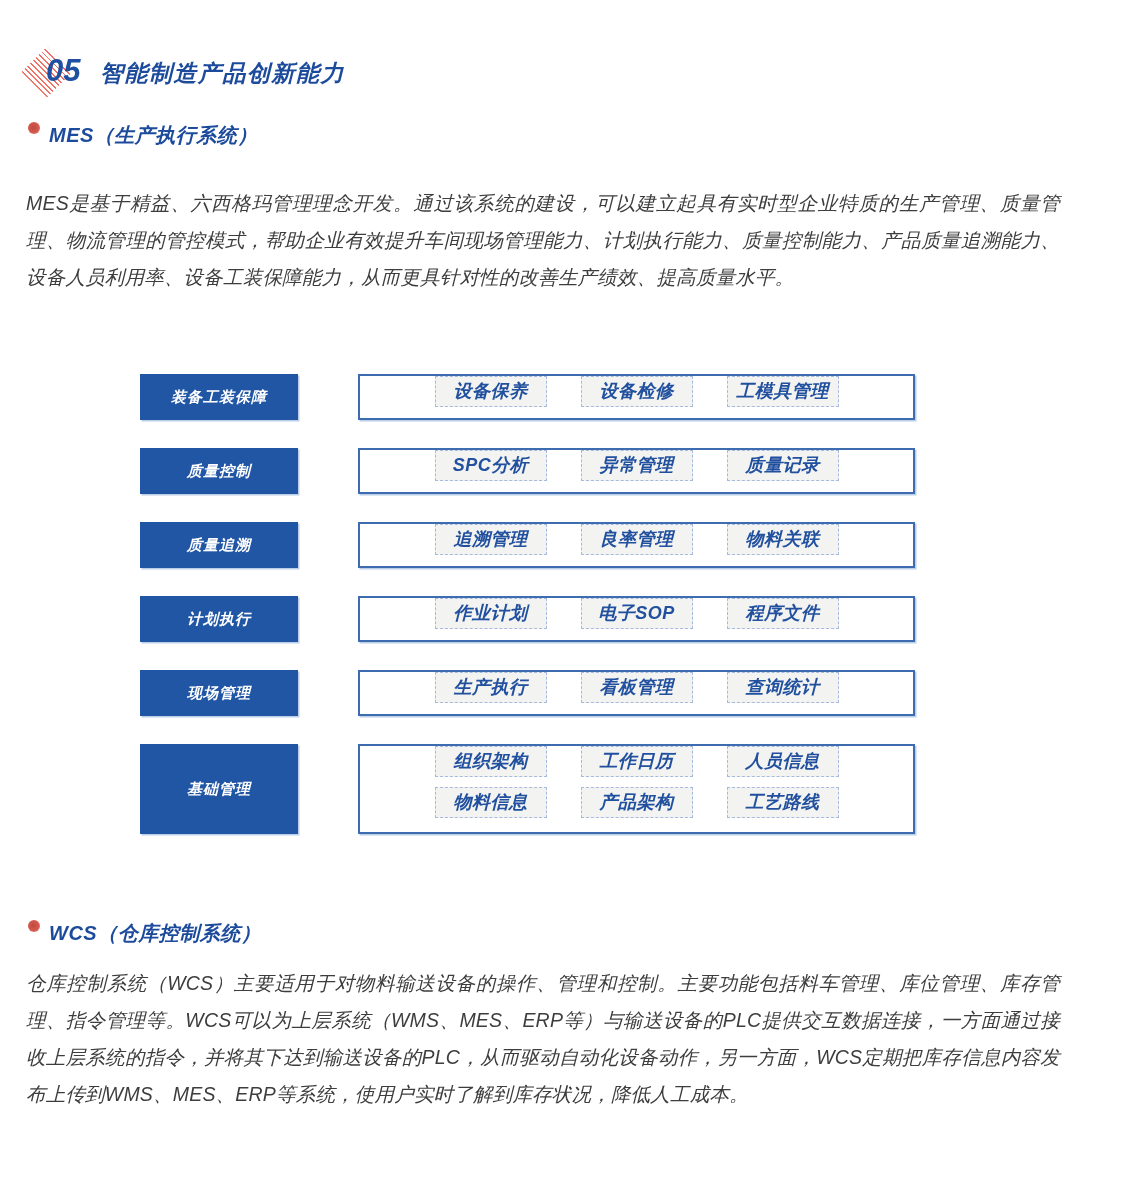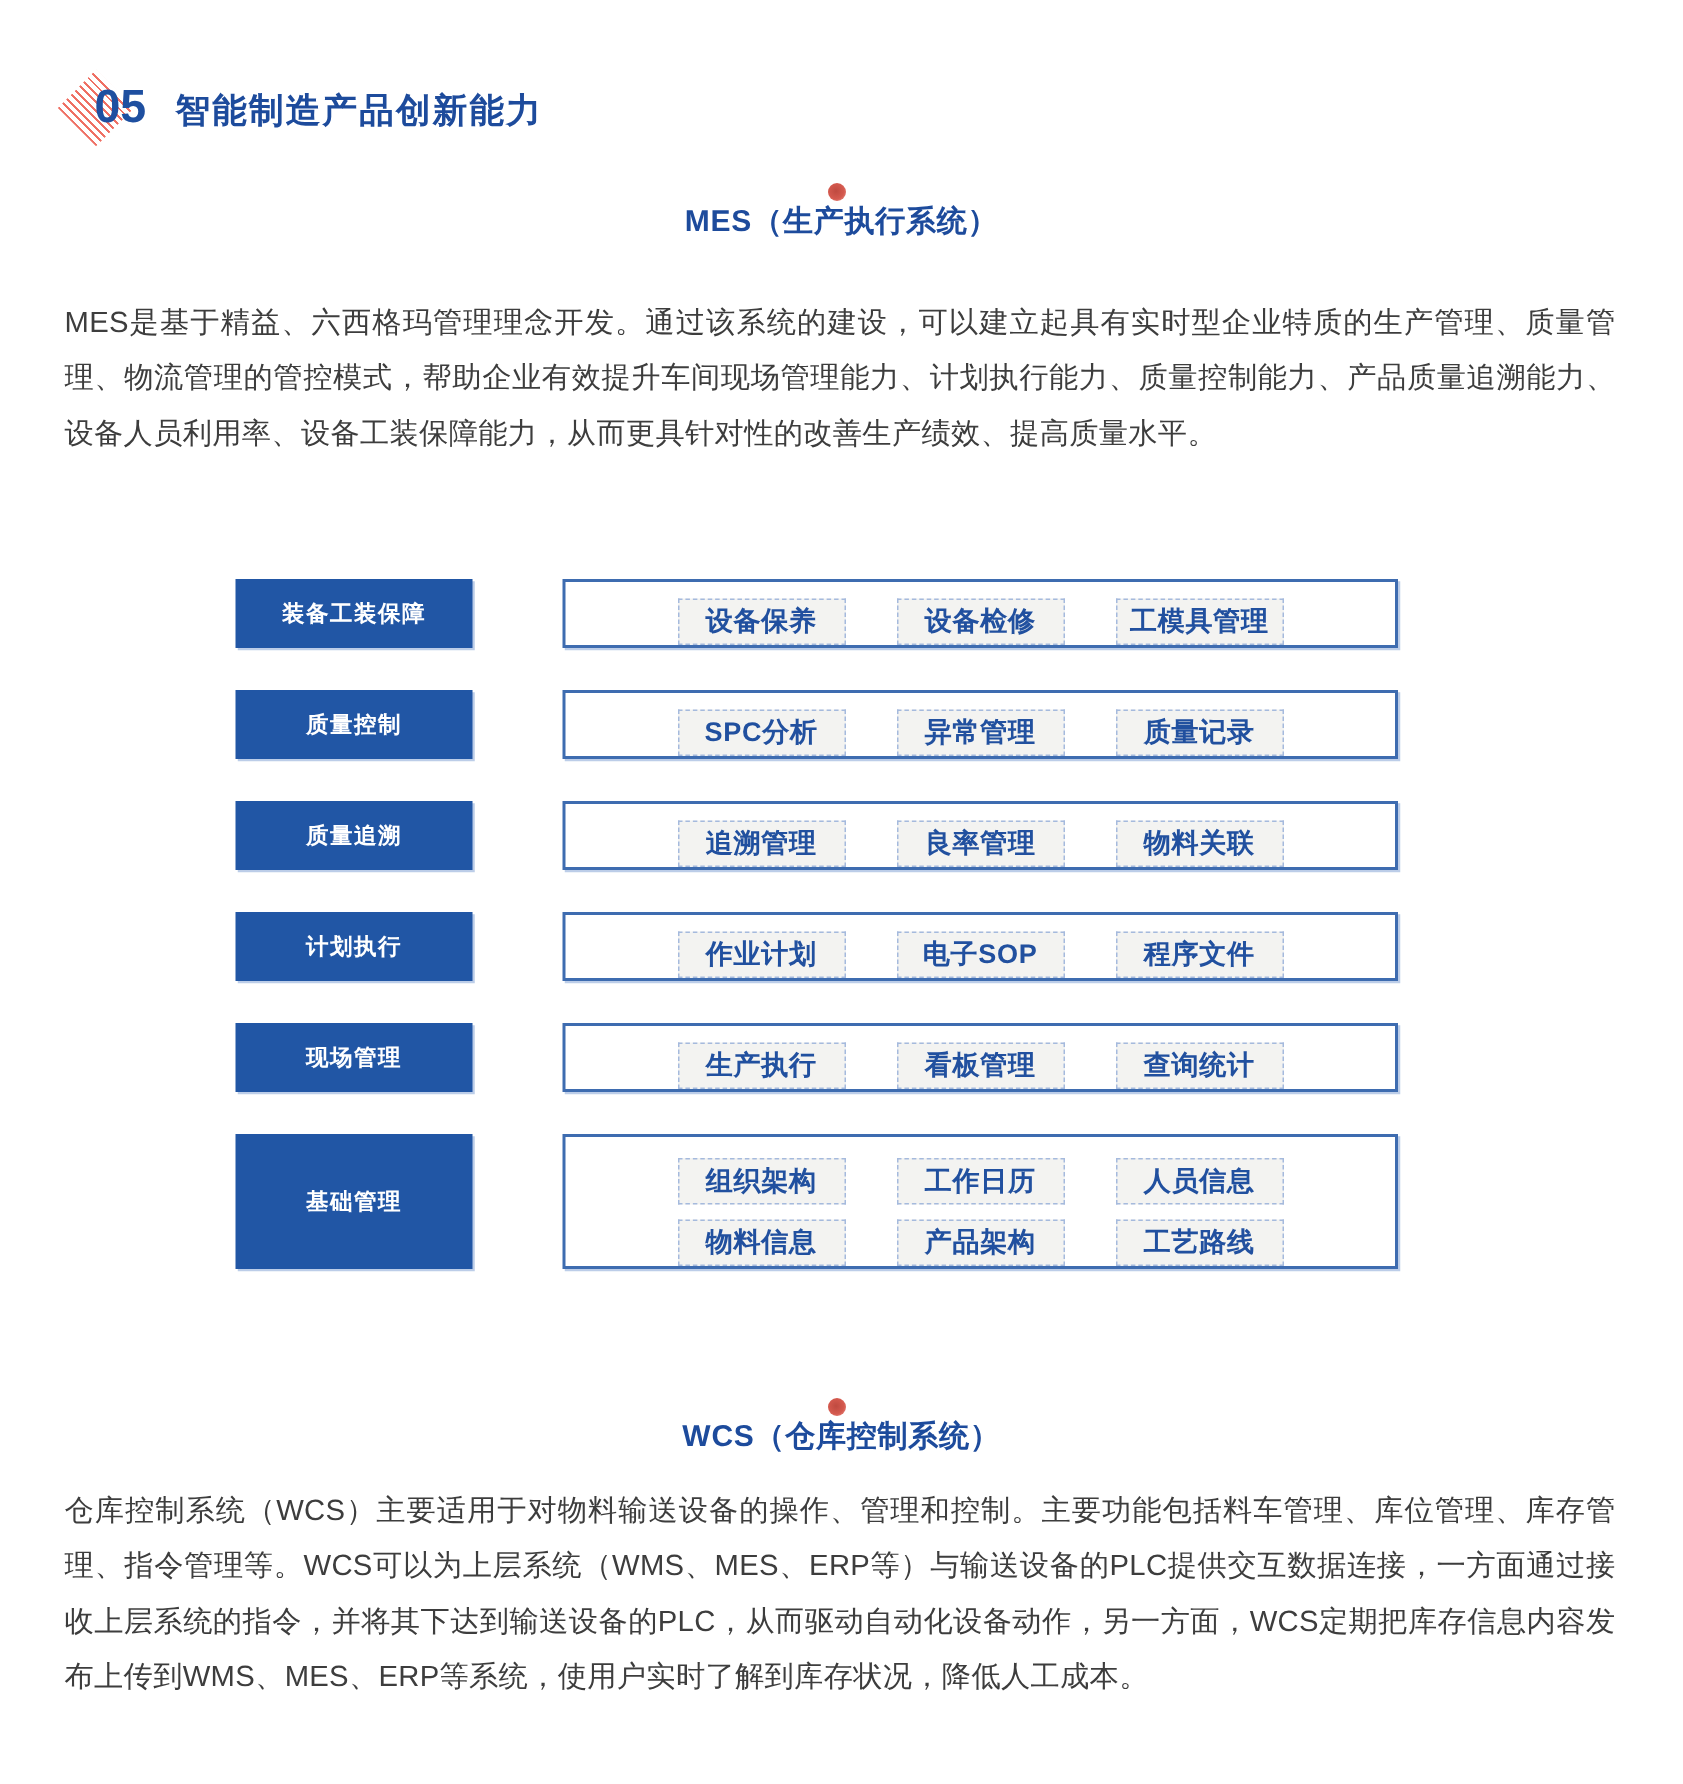--- a/index.html
+++ b/index.html
@@ -12,41 +12,41 @@
     --panel-border:#3e6cb0;
     --shadow-blue:#bccde8;
     --body-text:#3d3d3d;
   }
   *{margin:0;padding:0;box-sizing:border-box;}
   html,body{background:#fff;}
   body{
     width:1122px;height:1189px;overflow:hidden;position:relative;
     font-family:"Liberation Sans","DejaVu Sans",sans-serif;
   }
-  .content{padding:0 43px;}
+  .content{padding:0 26px;font-style:italic;}
 
   
   .header{margin-top:50px;height:46px;display:flex;align-items:center;}
   .badge{position:relative;width:62px;height:46px;flex:0 0 auto;}
   .diamond{
     position:absolute;left:3px;top:4px;width:36px;height:36px;
     transform:rotate(45deg);
     background:repeating-linear-gradient(0deg,#ef7064 0px,#ef7064 1.3px,rgba(255,255,255,0) 1.3px,rgba(255,255,255,0) 4px);
   }
   .section-num{
     position:absolute;left:20px;top:3px;
     font-size:31px;font-weight:bold;color:#1e4fa0;letter-spacing:0px;
   }
   .page-title{
     font-size:23px;font-weight:bold;color:var(--heading-blue);
     letter-spacing:1.5px;margin-left:12px;
   }
 
   
-  .sub-heading{display:flex;align-items:center;flex-direction:column;}
+  .sub-heading{display:flex;}
   .sub-heading.mes{margin-top:26px;}
   .sub-heading.wcs{margin-top:86px;}
   .bullet{
     width:12px;height:12px;border-radius:50%;flex:0 0 auto;
     background:radial-gradient(circle at 45% 45%,#bf4a40 0%,#d4594e 55%,#ef9b92 100%);
     margin-right:9px;margin-left:2px;
   }
   .sub-heading .txt{
     font-size:20px;font-weight:bold;color:var(--heading-blue);letter-spacing:0.5px;
   }
@@ -68,21 +68,21 @@
     background:var(--primary-blue);color:#fff;
     display:flex;align-items:center;justify-content:center;
     font-size:15px;font-weight:bold;letter-spacing:1px;
     box-shadow:1.5px 1.5px 0 var(--shadow-blue);
   }
   .dpanel{
     margin-left:60px;width:557px;flex:0 0 auto;
     border:2px solid var(--panel-border);
     box-shadow:1.5px 1.5px 0 var(--shadow-blue);
     background:#fff;
-    display:flex;align-items:flex-end;justify-content:center;
+    display:flex;align-items:flex-start;justify-content:center;
   }
   .items{
     display:grid;grid-template-columns:repeat(3,112px);
     column-gap:34px;row-gap:10px;justify-content:center;
   }
   .item{
     height:31px;line-height:29px;text-align:center;
     background:var(--item-bg);border:1px dashed var(--item-border);
     color:var(--item-text);font-size:18px;font-weight:bold;letter-spacing:0.5px;
     white-space:nowrap;

